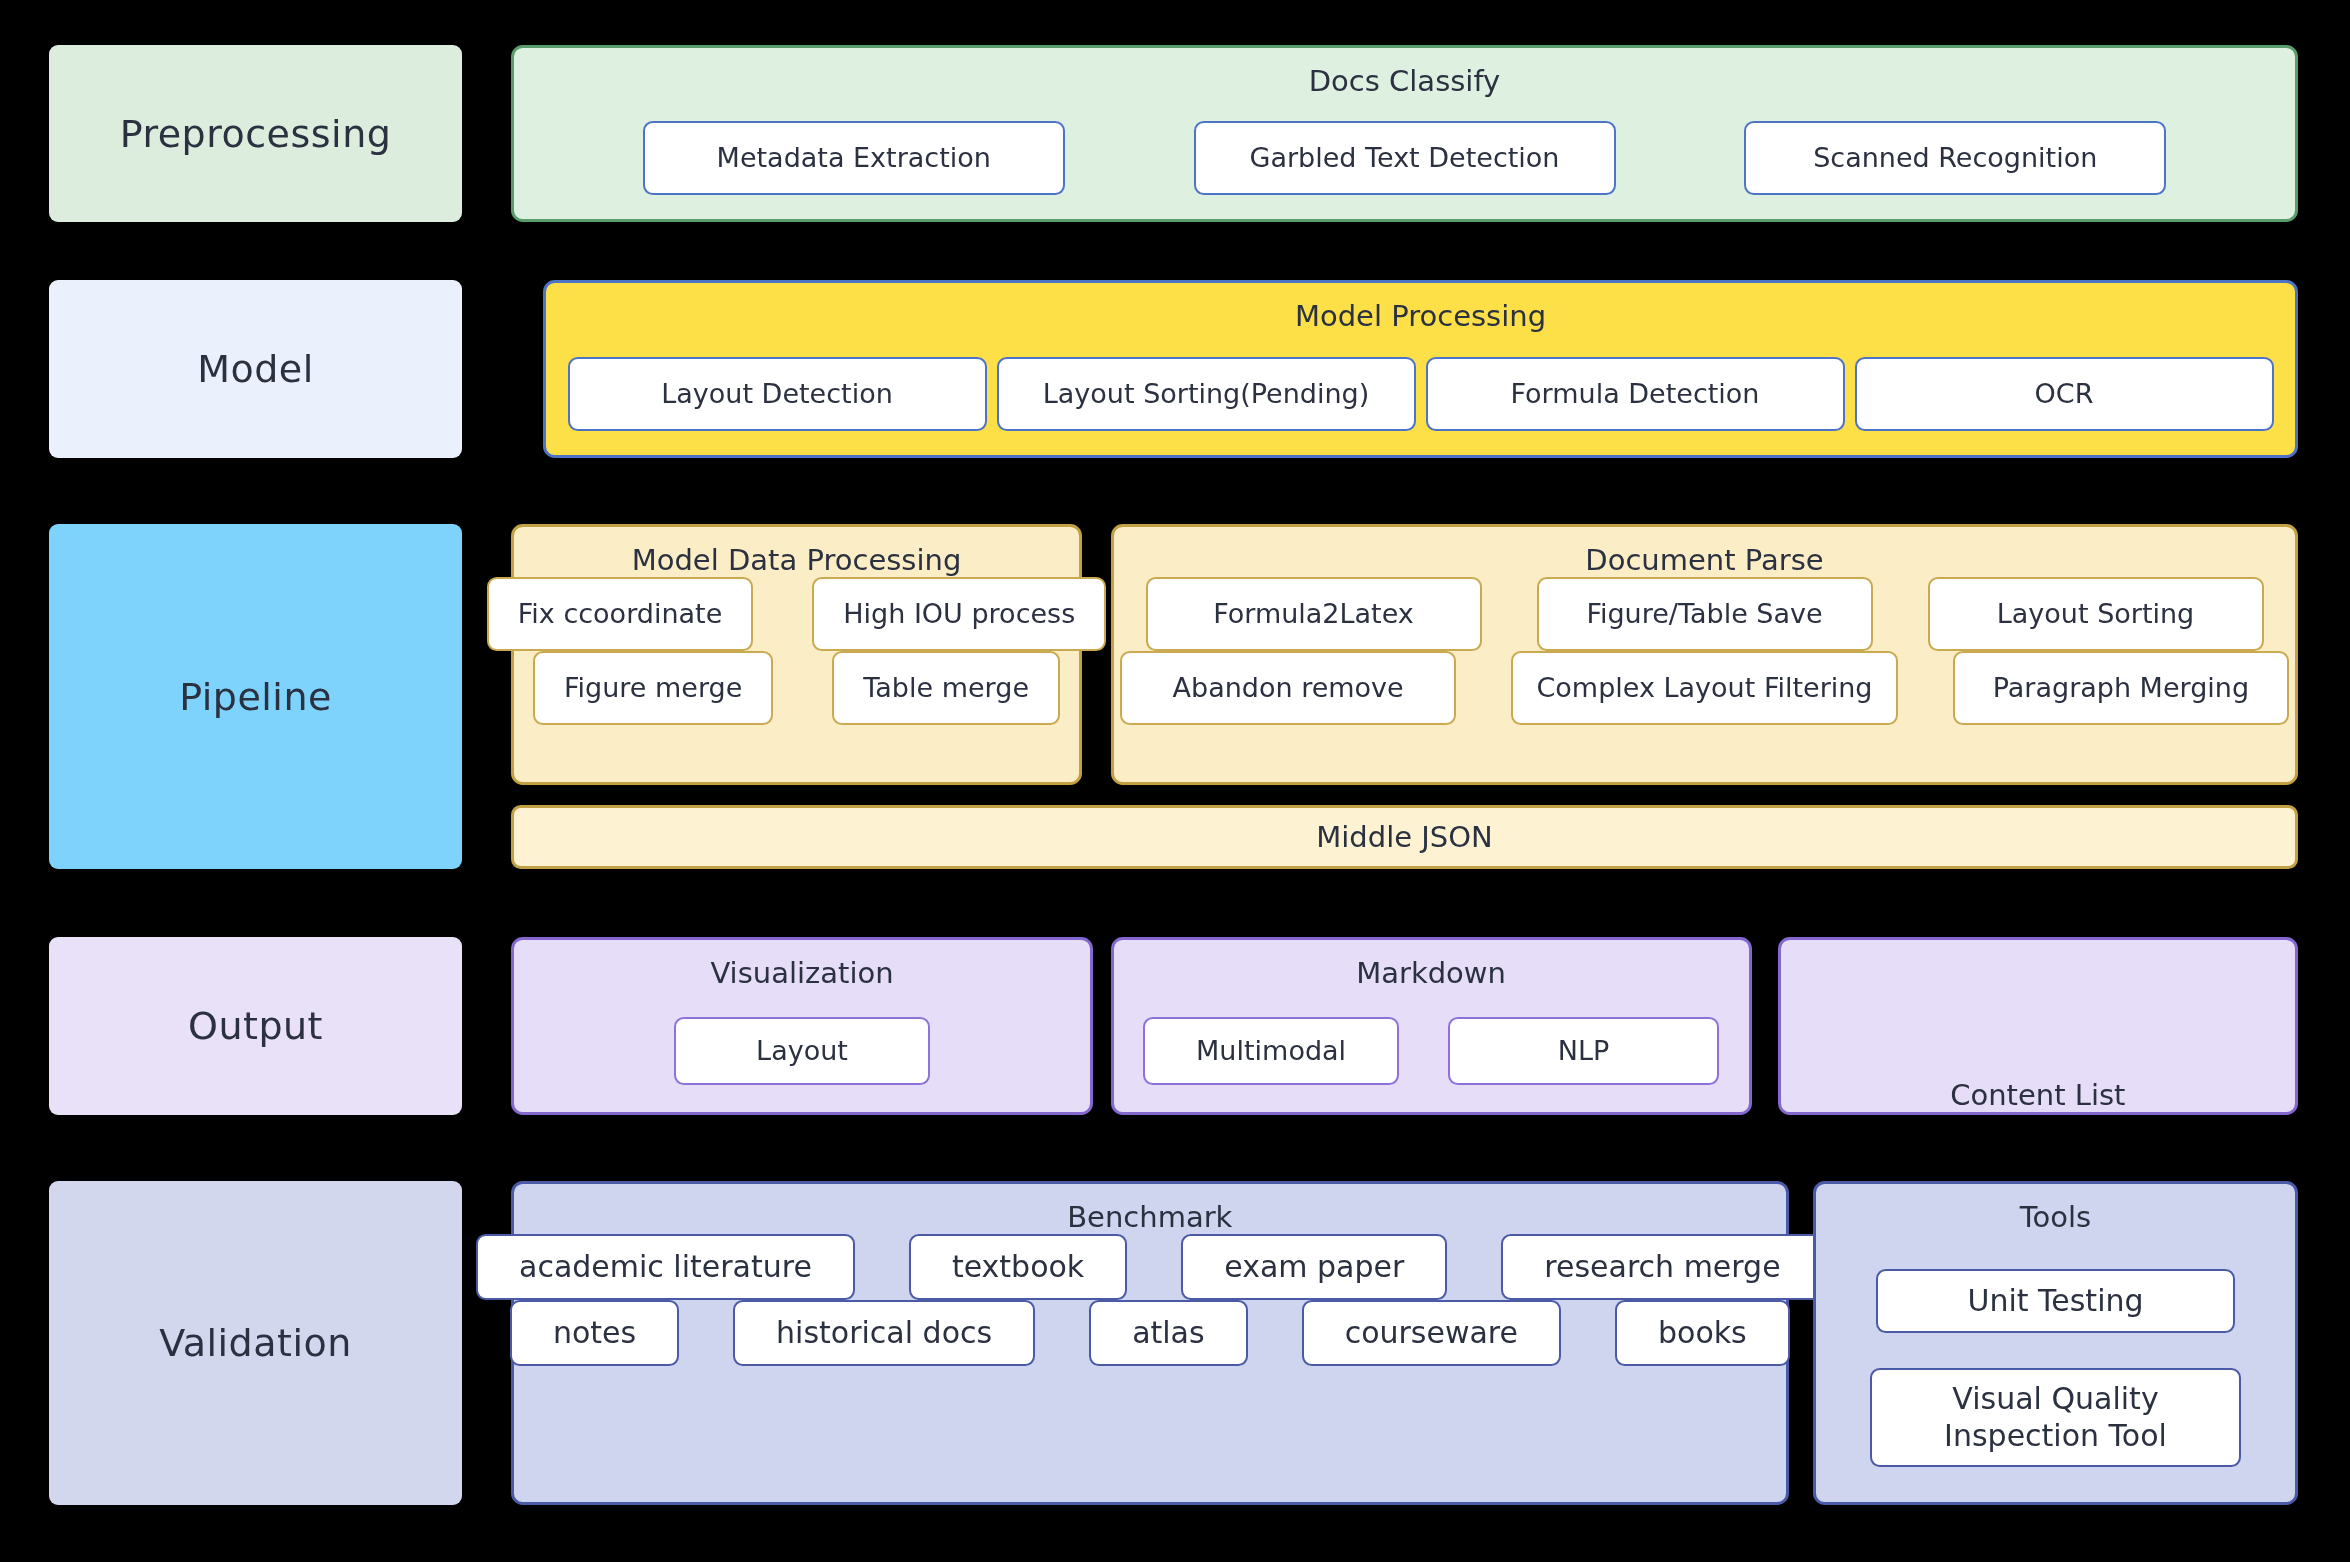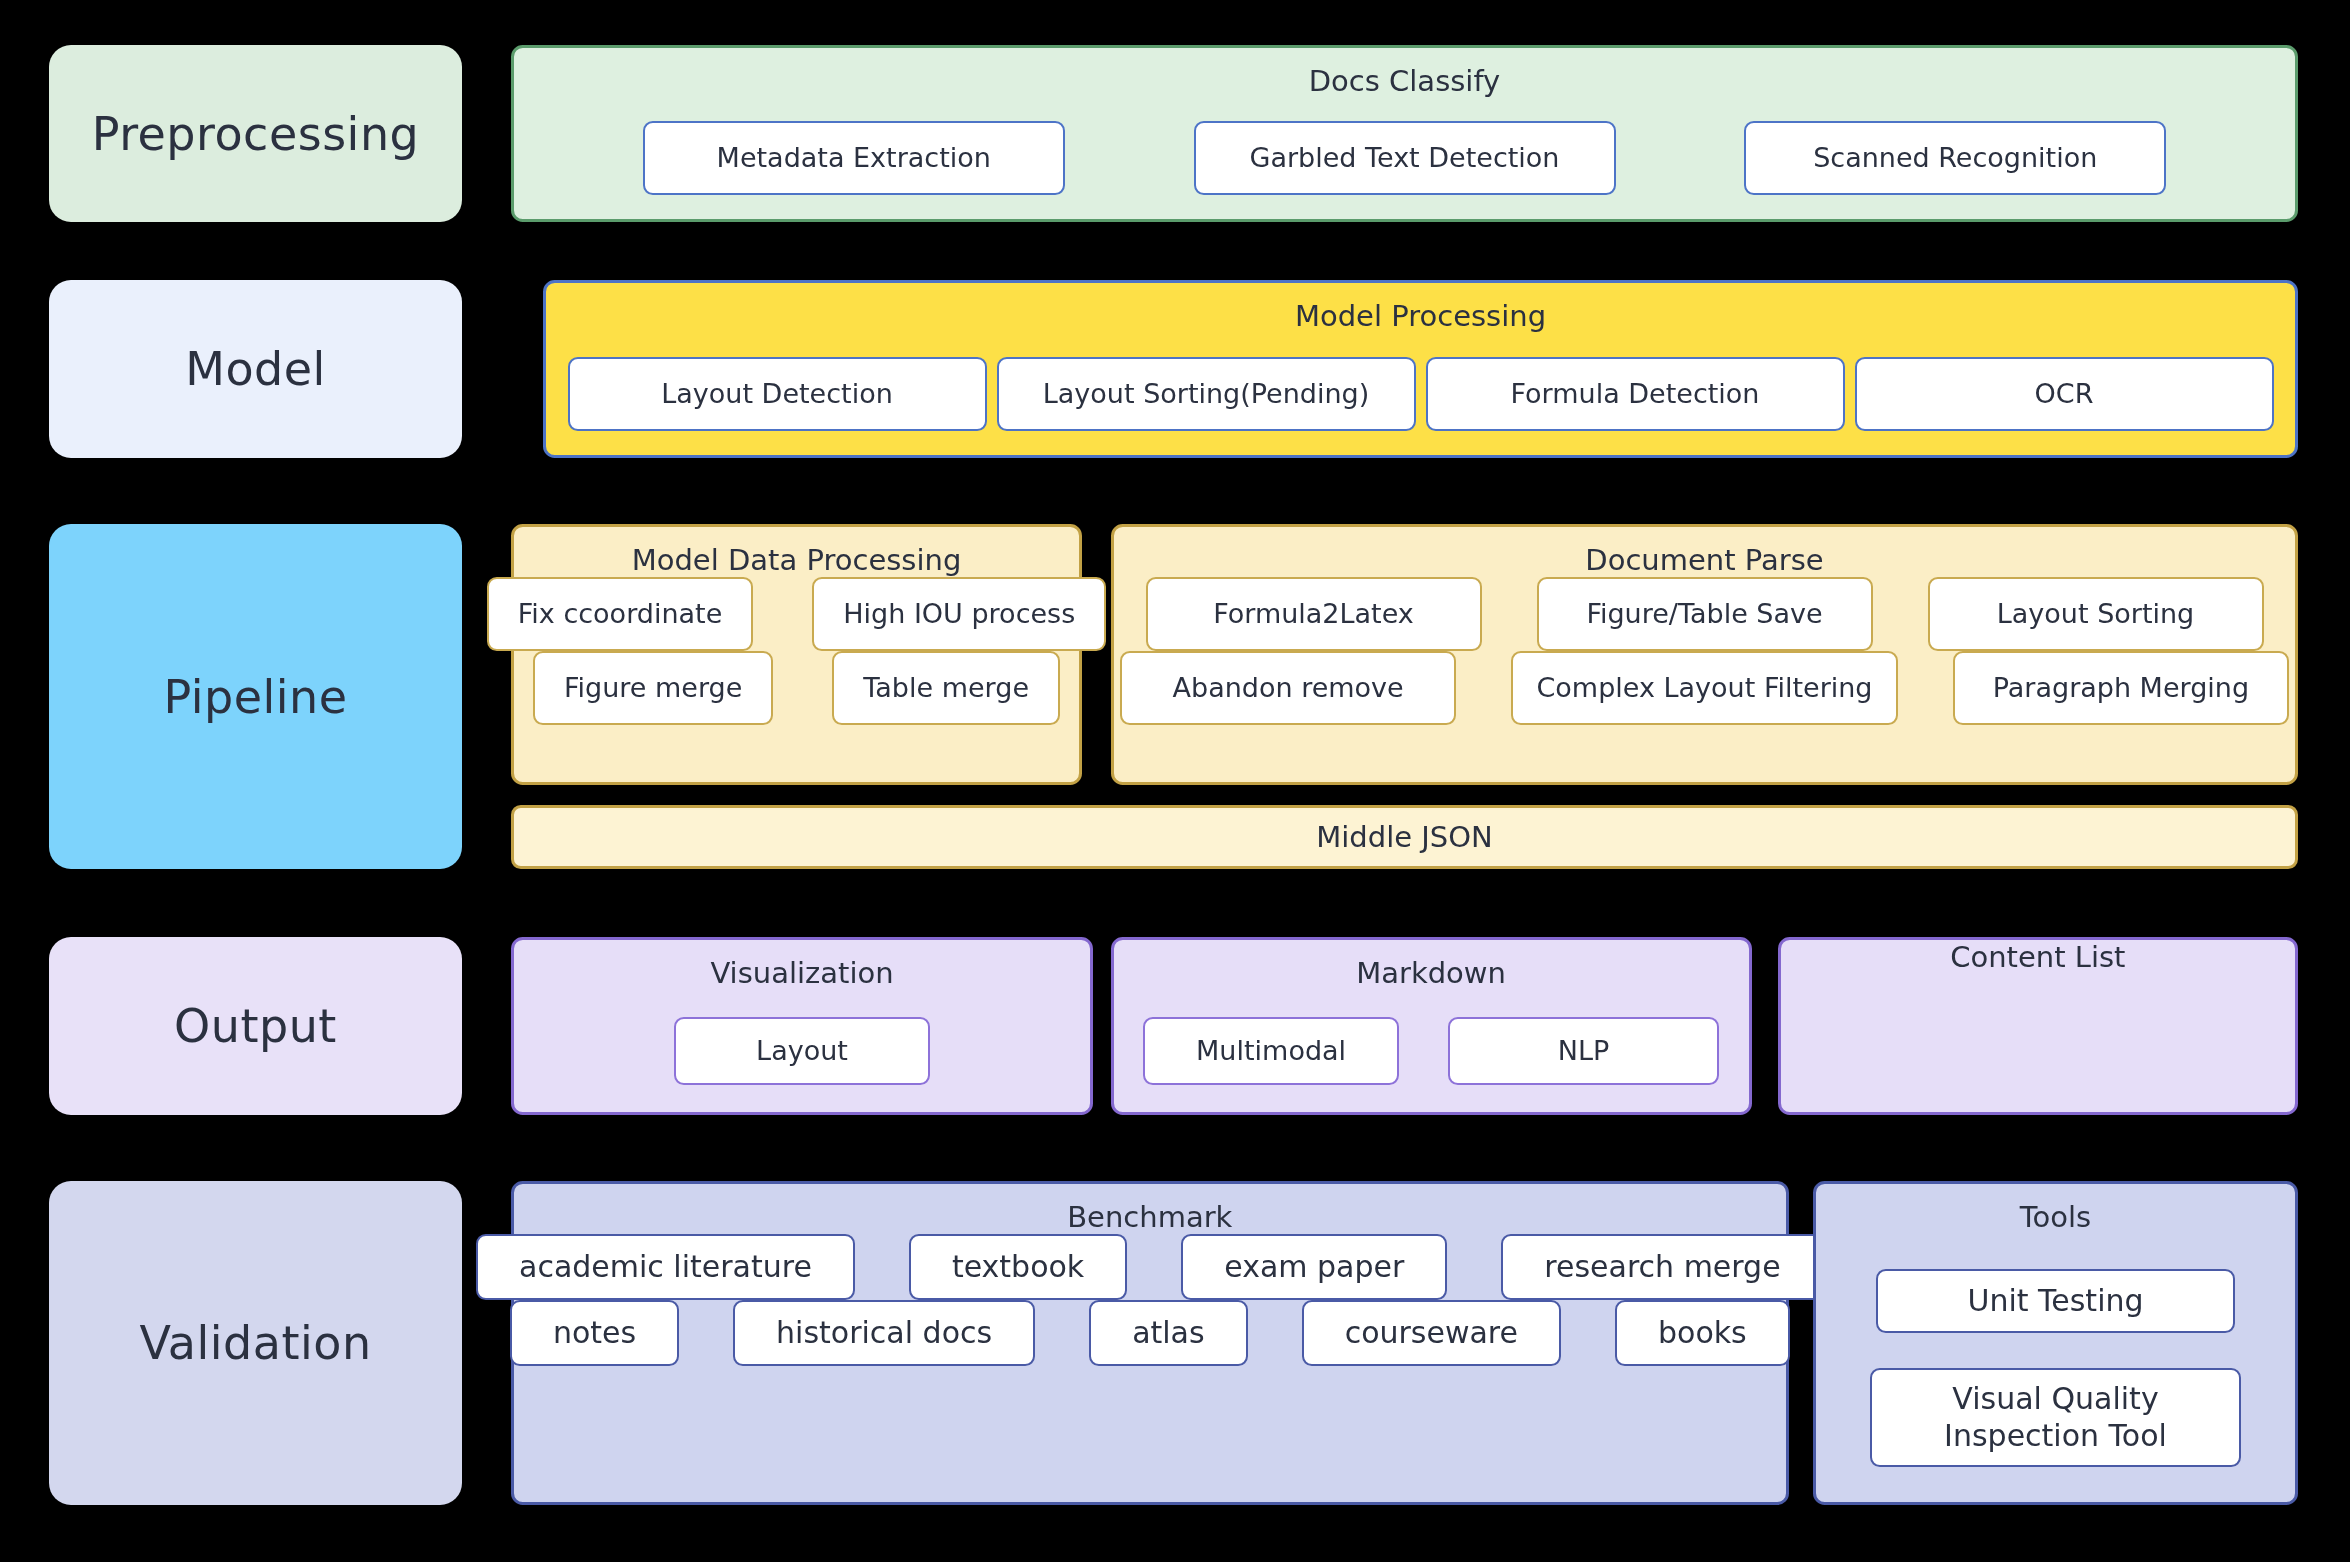--- a/index.html
+++ b/index.html
@@ -17,23 +17,23 @@
   }
   .row { display:flex; align-items:stretch; }
   .r1 { height:177px; margin-bottom:58px; }
   .r2 { height:178px; margin-bottom:66px; }
   .r3 { height:345px; margin-bottom:68px; }
   .r4 { height:178px; margin-bottom:66px; }
   .r5 { height:324px; }
 
   .row-label {
     width:413px; flex:none; margin-right:49px;
-    border-radius:22px;
+    border-radius:9px;
     display:flex; align-items:center; justify-content:center;
-    font-size:46px; letter-spacing:0.5px;
+    font-size:38px; letter-spacing:0.5px;
   }
   .row-body { flex:1; display:flex; min-width:0; }
 
   .container {
     box-sizing:border-box; border-radius:11.7px;
     display:flex; flex-direction:column; min-width:0;
   }
   .sec-title { text-align:center; font-size:29px; padding-top:15.6px; flex:none; }
   .btn-area { flex:1; display:flex; align-items:center; justify-content:center; min-height:0; }
   .node {
@@ -76,21 +76,21 @@
 
   
   .label-purple { background:#e8e1f8; }
   .cont-purple  { background:#e6def8; border:3.9px solid #8468cf; }
   .cont-purple .node { border:2.9px solid #8d72d9; width:256px; height:68px; }
   .vis { width:582px; flex:none; margin-right:17.6px; }
   .vis .btn-area { gap:35px; }
   .md  { width:641px; flex:none; margin-right:26px; }
   .md .btn-area { gap:49px; }
   .md .node-nlp { width:271px; }
-  .cl  { flex:1; align-items:flex-start; justify-content:center; flex-direction:row; }
+  .cl  { flex:1; align-items:flex-end; justify-content:center; flex-direction:row; }
   .cl .sec-title { padding-top:0; }
 
   
   .label-indigo { background:#d3d7ee; }
   .cont-indigo  { background:#cfd4ef; border:3.9px solid #4a5aa6; }
   .cont-indigo .node { border:2.9px solid #4a5aa6; height:66px; padding:0 41px; font-size:30px; }
   .bench { flex:1; margin-right:24.4px; }
   .bench .node-line { gap:54px; }
   .tools { width:485px; flex:none; }
   .tools .two-row { justify-content:center; gap:35px; }

